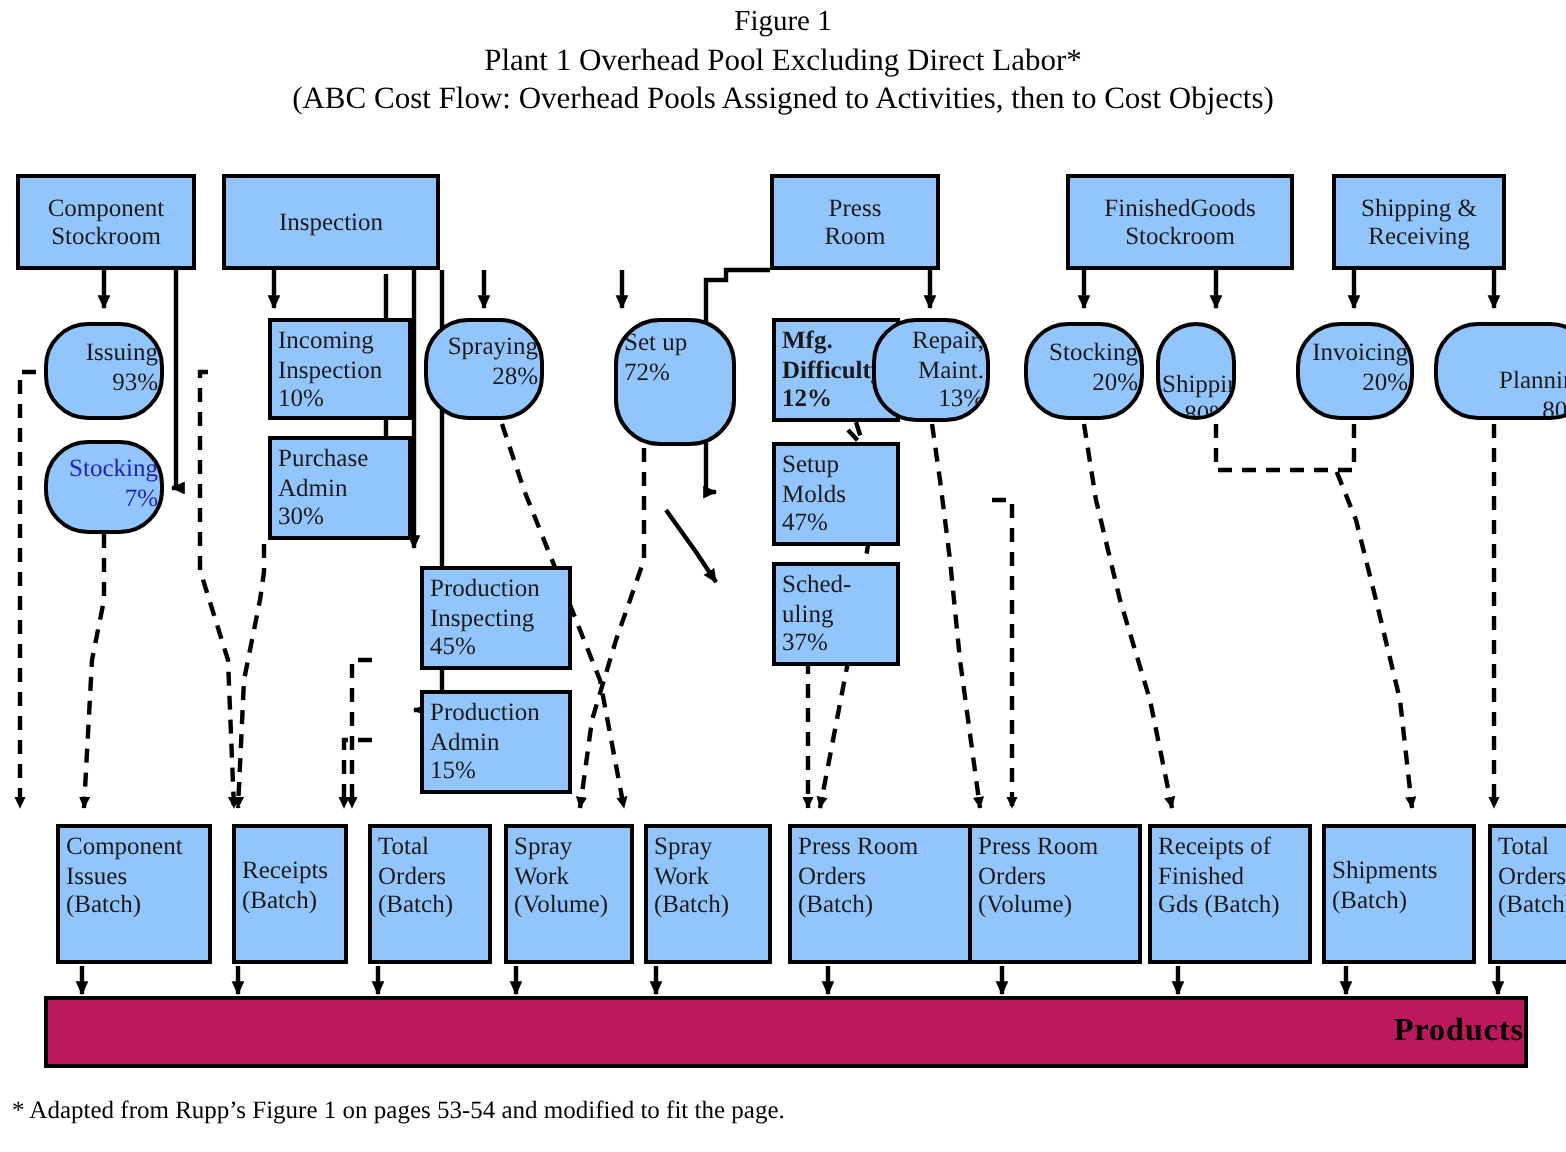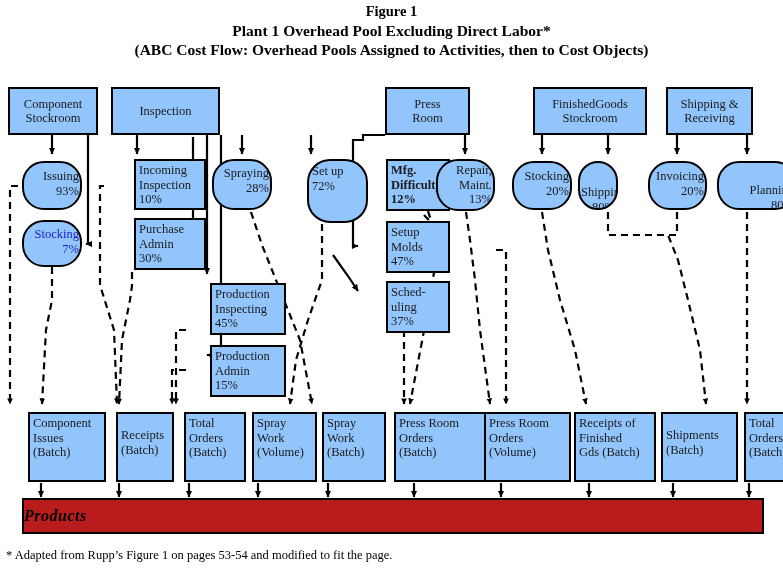--- a/index.html
+++ b/index.html
@@ -9,21 +9,21 @@
     font-family:"Liberation Serif", serif;
     color:#000000;
     overflow:hidden;
     position:relative;
   }
   #figure-root{position:relative;width:783px;height:576px;}
 
   .title-block{
     position:absolute;left:0;top:2px;width:783px;
     text-align:center;
-    font-weight:bold;
+    font-weight:normal;
     font-size:15px;
     line-height:19px;
   }
   .title-line{display:block;}
   .title-line.l1{font-size:14.5px;}
   .title-line.l2{font-size:15.5px;}
   .title-line.l3{font-size:15.5px;}
 
   .box{
     position:absolute;
@@ -36,25 +36,25 @@
     overflow:hidden;
   }
   .box .lbl{display:block;white-space:pre-line;}
   .box.center{display:flex;align-items:center;justify-content:center;text-align:center;}
   .box.topleft{padding:2px 2px 0 3px;text-align:left;margin-left:26px;}
   .box.topcenter{padding:2px 1px 0 1px;text-align:right;border-radius:22px;}
   .box.blue-text{color:#2020c0;}
 
   .products-box{
     position:absolute;
-    background:#b91c1c;
+    background:#be185d;
     border:2px solid #000000;
     box-sizing:border-box;
-    display:flex;align-items:center;justify-content:flex-start;
-    font-weight:bold;font-size:16px;letter-spacing:.5px;font-style:italic;
+    display:flex;align-items:center;justify-content:flex-end;
+    font-weight:bold;font-size:16px;letter-spacing:.5px;
   }
 
   .footnote{
     position:absolute;left:6px;top:548px;
     font-size:12.5px;
   }
 
   svg.wires{position:absolute;left:0;top:0;width:783px;height:576px;pointer-events:none;}
 </style>
 </head>

